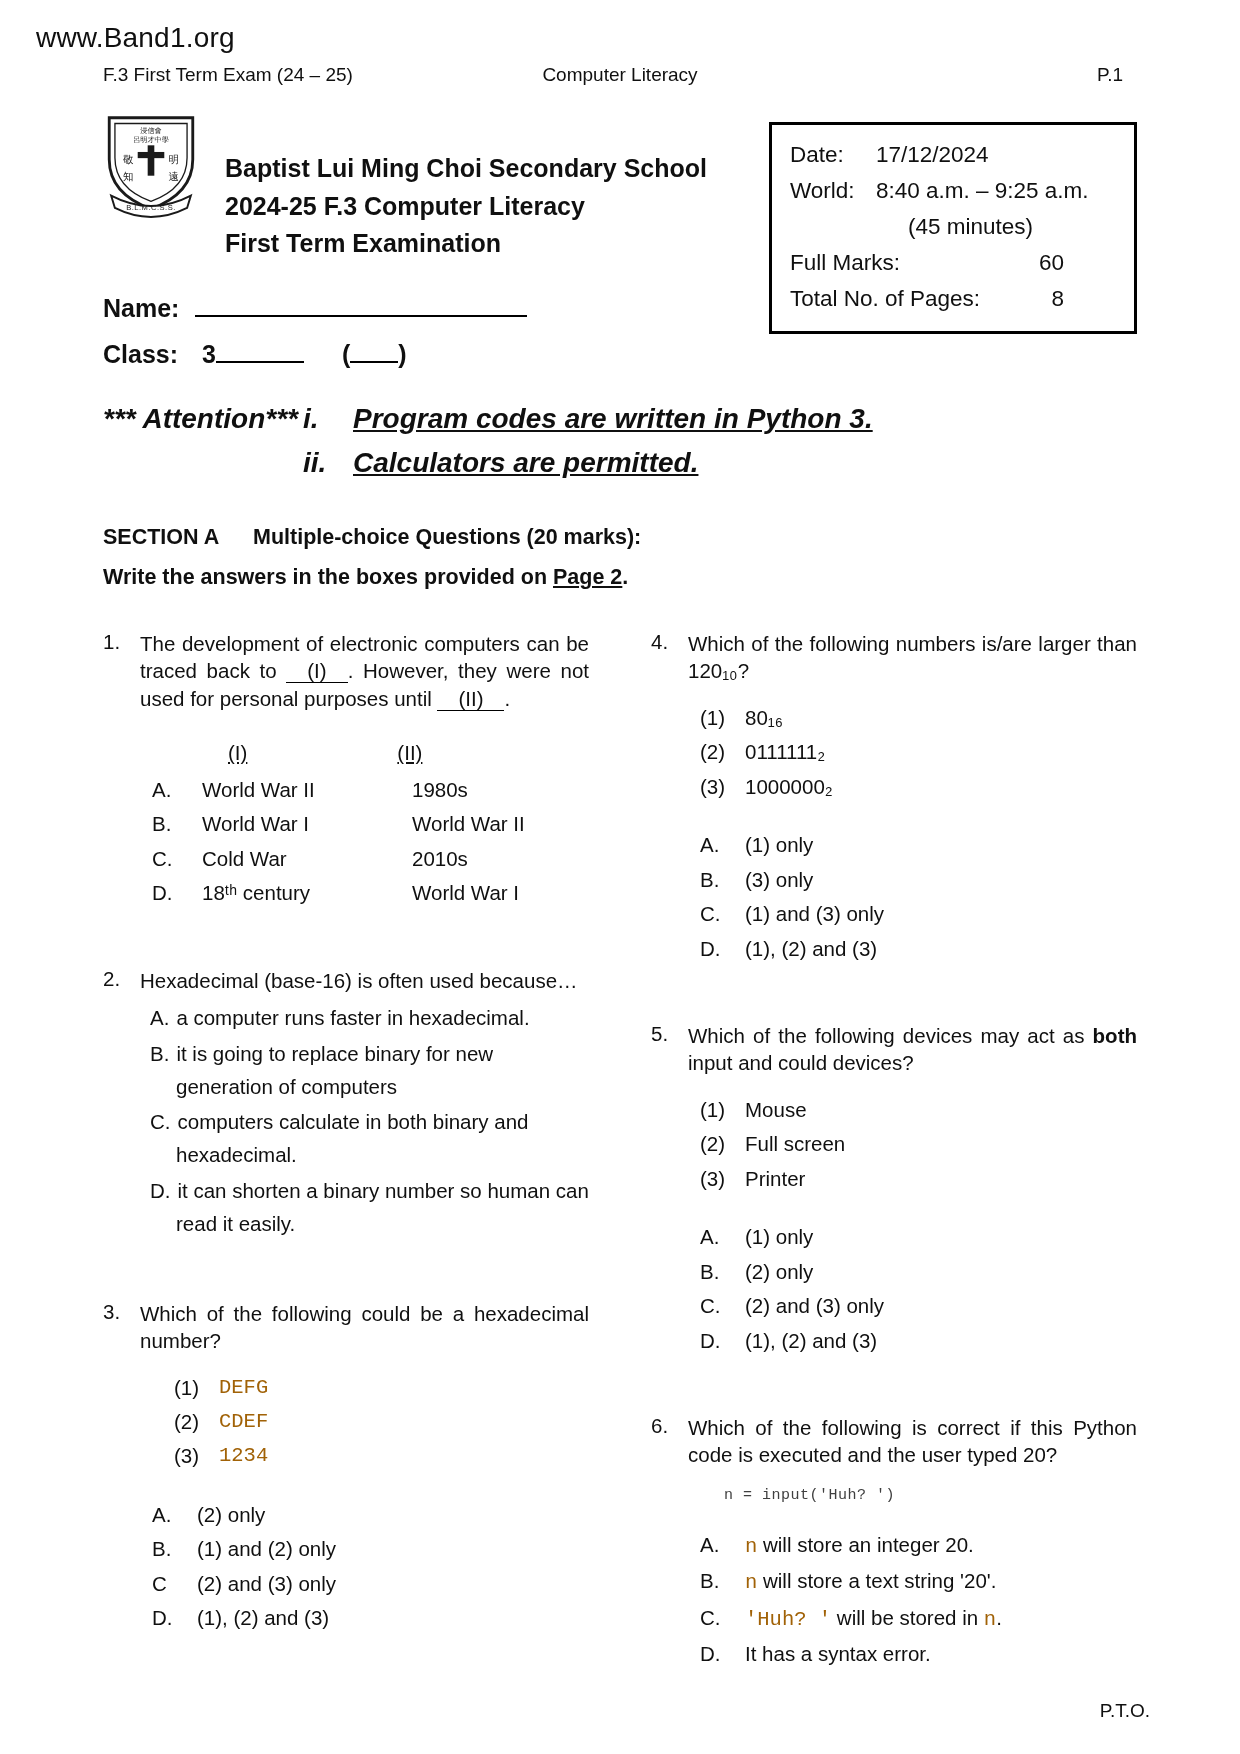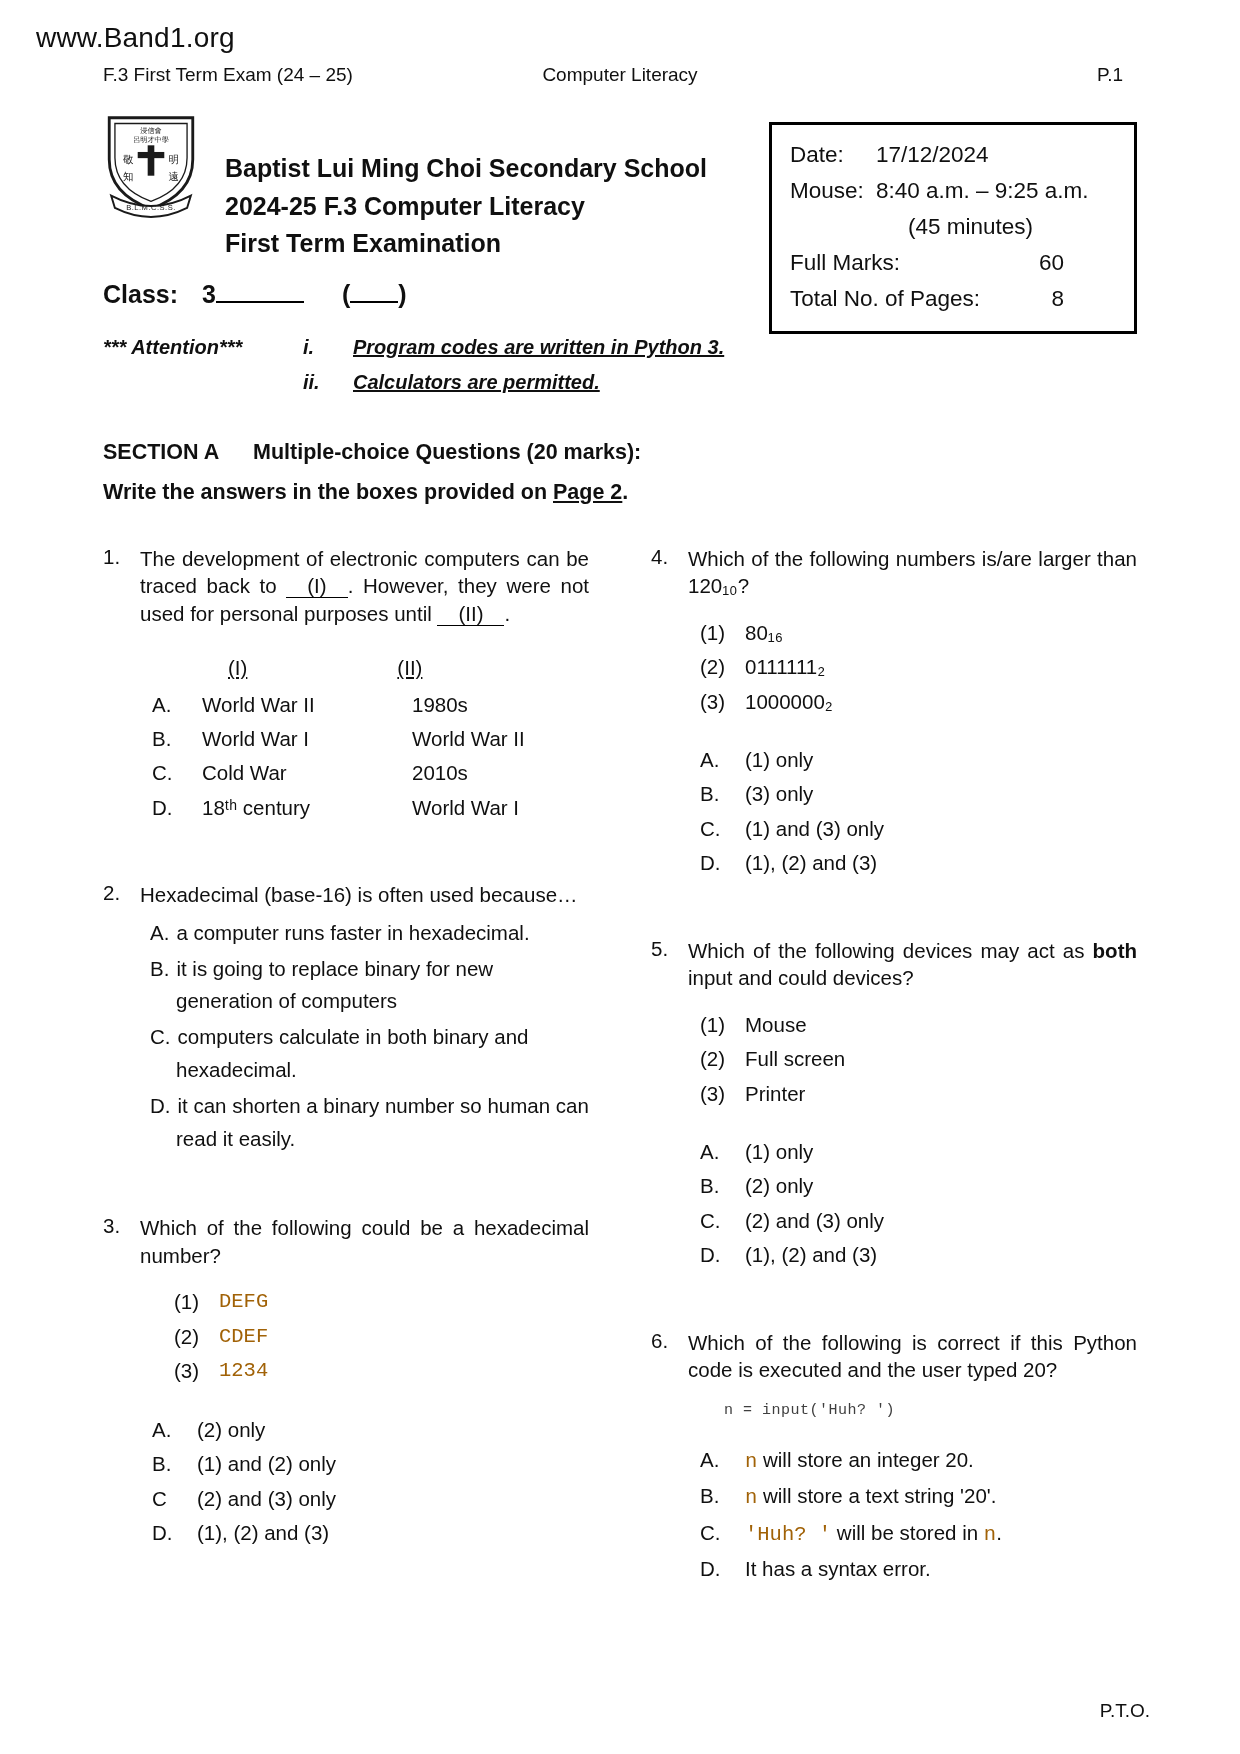--- a/index.html
+++ b/index.html
@@ -26,21 +26,21 @@
 
   .blank { display:inline-block; border-bottom:2px solid #000; height:1.05em; vertical-align:baseline; }
   .name-line { margin-top:28px; font-size:25px; font-weight:bold; }
   .name-blank { width:332px; margin-left:16px; }
   .class-line { margin-top:14px; font-size:25px; font-weight:bold; }
   .class-3 { margin-left:24px; }
   .class-blank { width:88px; }
   .paren-open { margin-left:38px; }
   .classno-blank { width:48px; }
 
-  .attention { display:flex; margin-top:27px; font-size:20px; font-weight:bold; font-style:italic; }
+  .attention { display:flex; margin-top:34px; font-size:28px; font-weight:bold; font-style:italic; }
   .att-label { width:200px; flex-shrink:0; }
   .att-row { display:flex; margin-bottom:12px; }
   .att-num { width:50px; flex-shrink:0; }
   .att-text { text-decoration:underline; }
 
   .sect-head { display:flex; margin-top:34px; font-size:21.5px; font-weight:bold; }
   .sect-title { width:150px; flex-shrink:0; }
   .sect-instr { margin-top:15px; font-size:21.5px; font-weight:bold; }
   .u { text-decoration:underline; }
 
@@ -96,21 +96,21 @@
   </div>
 
   <section class="head-area">
 
     <div class="infobox">
       <div class="ib-row">
         <span class="ib-label">Date:</span>
         <span>17/12/2024</span>
       </div>
       <div class="ib-row">
-        <span class="ib-label">Mouse:</span>
+        <span class="ib-label">World:</span>
         <span>8:40 a.m. – 9:25 a.m.</span>
       </div>
       <div class="ib-row ib-duration">
         <span>(45 minutes)</span>
       </div>
       <div class="ib-row ib-split">
         <span>Full Marks:</span>
         <span>60</span>
       </div>
       <div class="ib-row ib-split">
@@ -136,20 +136,23 @@
           <text x="50" y="101" font-size="8" text-anchor="middle" letter-spacing="0.5" fill="#1a1a1a">B.L.M.C.S.S.</text>
         </svg>
       </div>
       <div class="school">
         <div>Baptist Lui Ming Choi Secondary School</div>
         <div>2024-25 F.3 Computer Literacy</div>
         <div>First Term Examination</div>
       </div>
     </div>
 
+    <div class="name-line">
+      <span>Name:</span><span class="blank name-blank"></span>
+    </div>
     <div class="class-line">
       <span>Class:</span><span class="class-3">3</span><span class="blank class-blank"></span><span class="paren-open">(</span><span class="blank classno-blank"></span><span>)</span>
     </div>
   </section>
 
   <section class="attention">
     <div class="att-label">*** Attention***</div>
     <div>
       <div class="att-row">
         <span class="att-num">i.</span>

